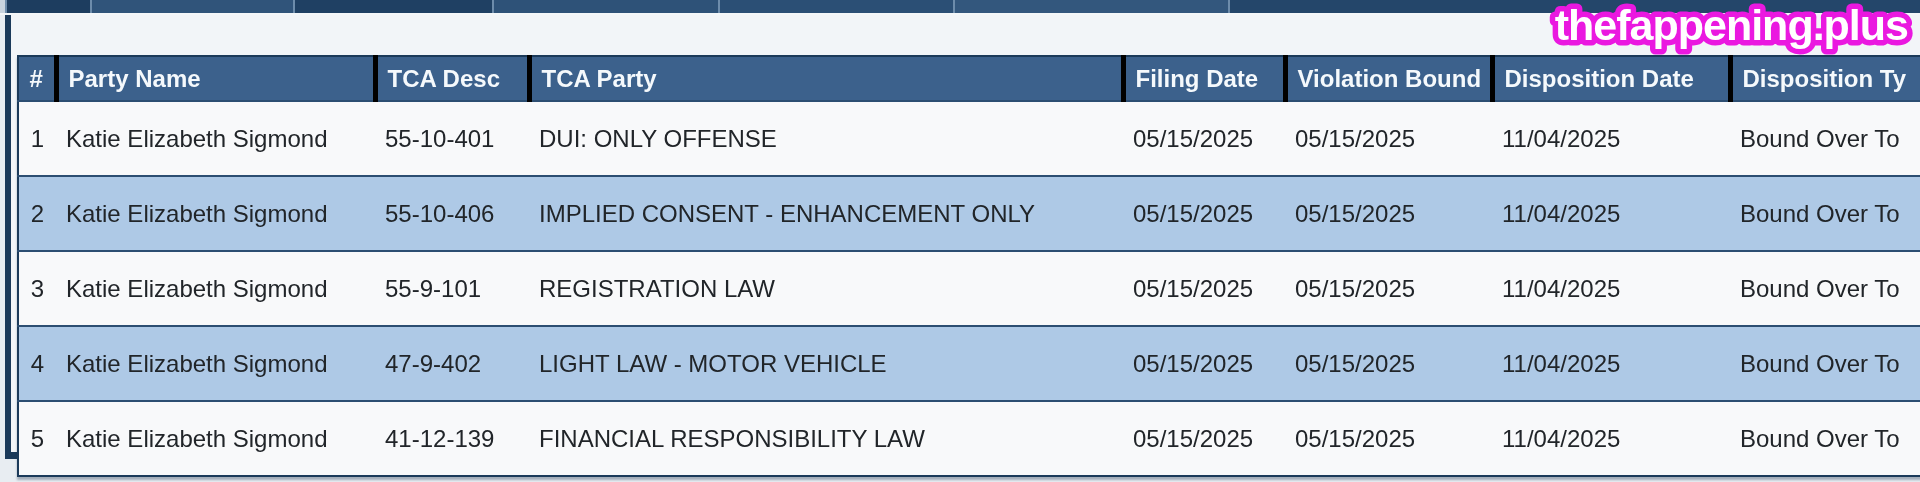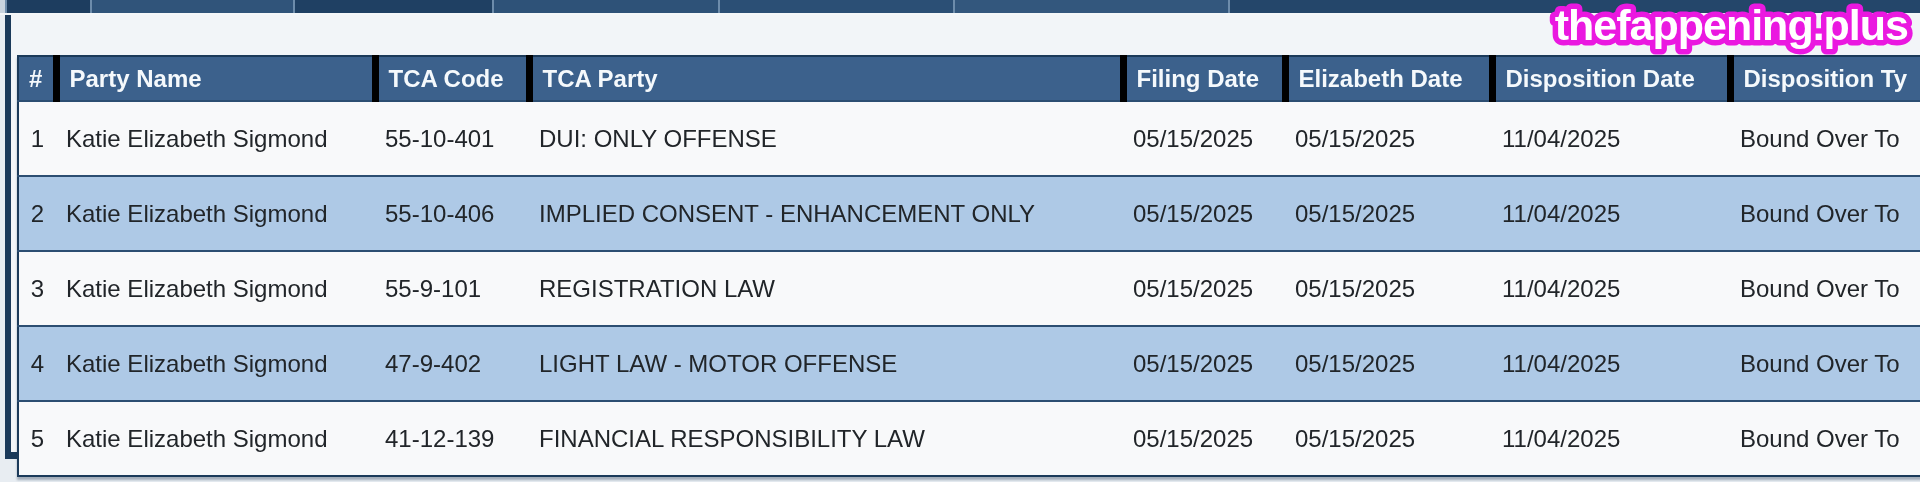--- a/index.html
+++ b/index.html
@@ -43,21 +43,21 @@
     border-collapse:collapse;
     border:2px solid #1b3a5a;
     background:#f8f9fa;
     box-shadow:0 3px 2px rgba(35,55,80,.35);
     font-size:24px;color:#212529;
   }
   .grid th{
     background:#3c618c;color:#f5f9fc;
     font-weight:bold;text-align:left;
     height:43px;padding:0 10px;
-    border-left:7px solid #000000;
+    border-left:5px solid #000000;
     white-space:nowrap;overflow:hidden;
   }
   .grid th:first-child{border-left:none;text-align:center;padding:0 4px;}
   .grid td{
     height:61px;padding:6px 10px;
     white-space:nowrap;overflow:hidden;
     border-top:2px solid #2c4e72;
   }
   .grid td:first-child{text-align:center;padding:0 4px;}
   .grid tbody tr:nth-child(odd){background:#f8f9fa;}
@@ -93,24 +93,24 @@
       <col class="c3">
     <col class="c4">
       <col class="c5">
       <col class="c6">
       <col class="c7">
   </colgroup>
   <thead>
     <tr>
       <th>#</th>
       <th>Party Name</th>
-      <th>TCA Code</th>
+      <th>TCA Desc</th>
       <th>TCA Party</th>
       <th>Filing Date</th>
-      <th>Elizabeth Date</th>
+      <th>Violation Bound</th>
       <th>Disposition Date</th>
       <th>Disposition Ty</th>
     </tr>
   </thead>
   <tbody>
     <tr>
       <td>1</td>
       <td>Katie Elizabeth Sigmond</td>
       <td>55-10-401</td>
       <td>DUI: ONLY OFFENSE</td>
@@ -136,21 +136,21 @@
       <td>REGISTRATION LAW</td>
       <td>05/15/2025</td>
       <td>05/15/2025</td>
       <td>11/04/2025</td>
       <td>Bound Over To</td>
     </tr>
     <tr>
       <td>4</td>
       <td>Katie Elizabeth Sigmond</td>
       <td>47-9-402</td>
-      <td>LIGHT LAW - MOTOR OFFENSE</td>
+      <td>LIGHT LAW - MOTOR VEHICLE</td>
       <td>05/15/2025</td>
       <td>05/15/2025</td>
       <td>11/04/2025</td>
       <td>Bound Over To</td>
     </tr>
     <tr>
       <td>5</td>
       <td>Katie Elizabeth Sigmond</td>
       <td>41-12-139</td>
       <td>FINANCIAL RESPONSIBILITY LAW</td>

